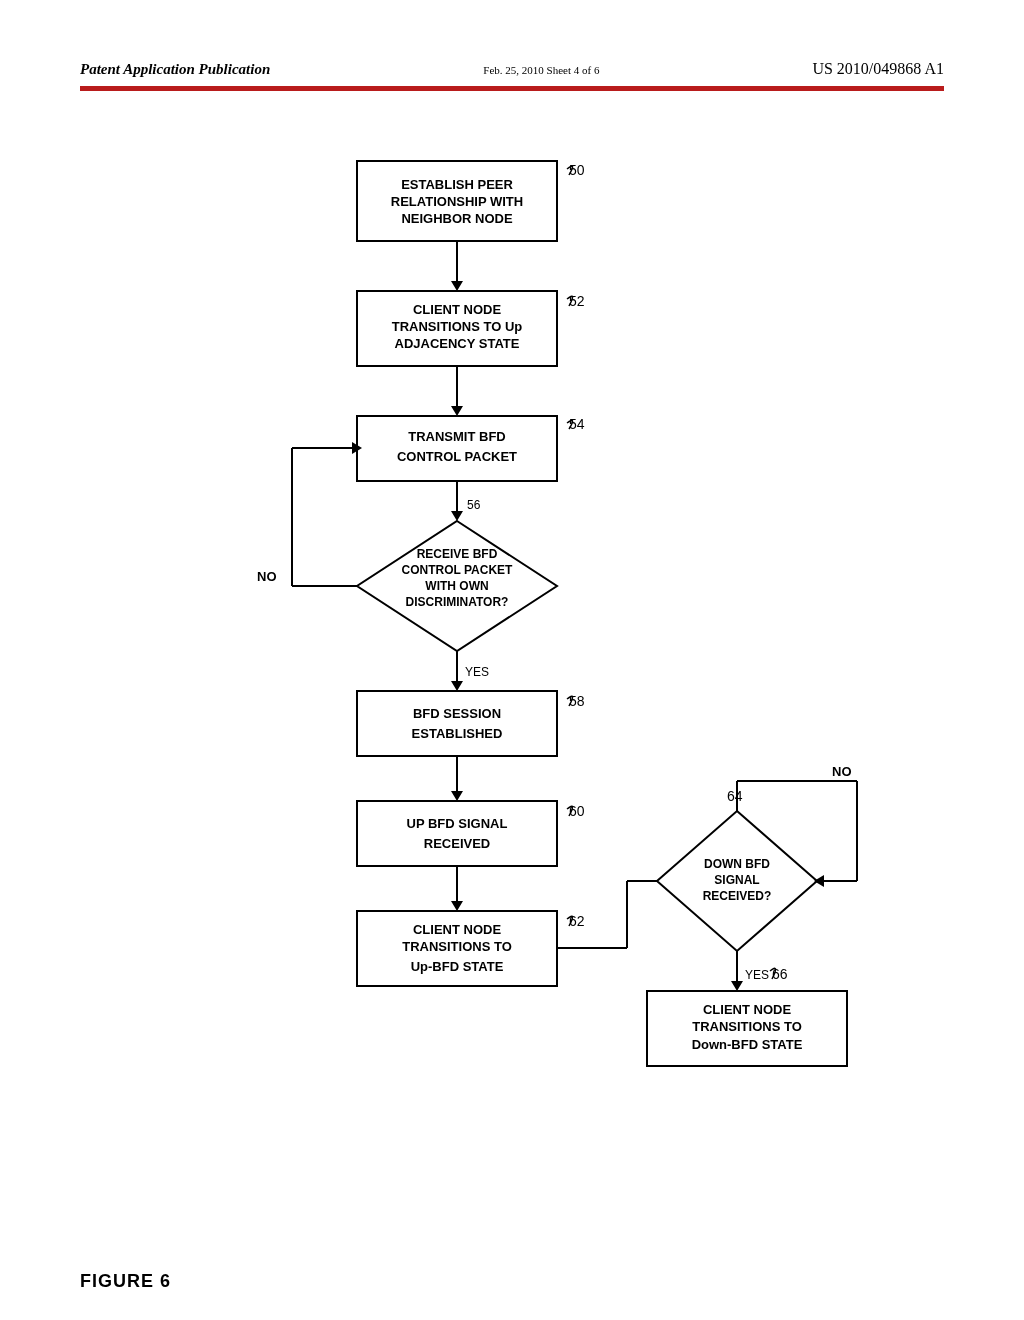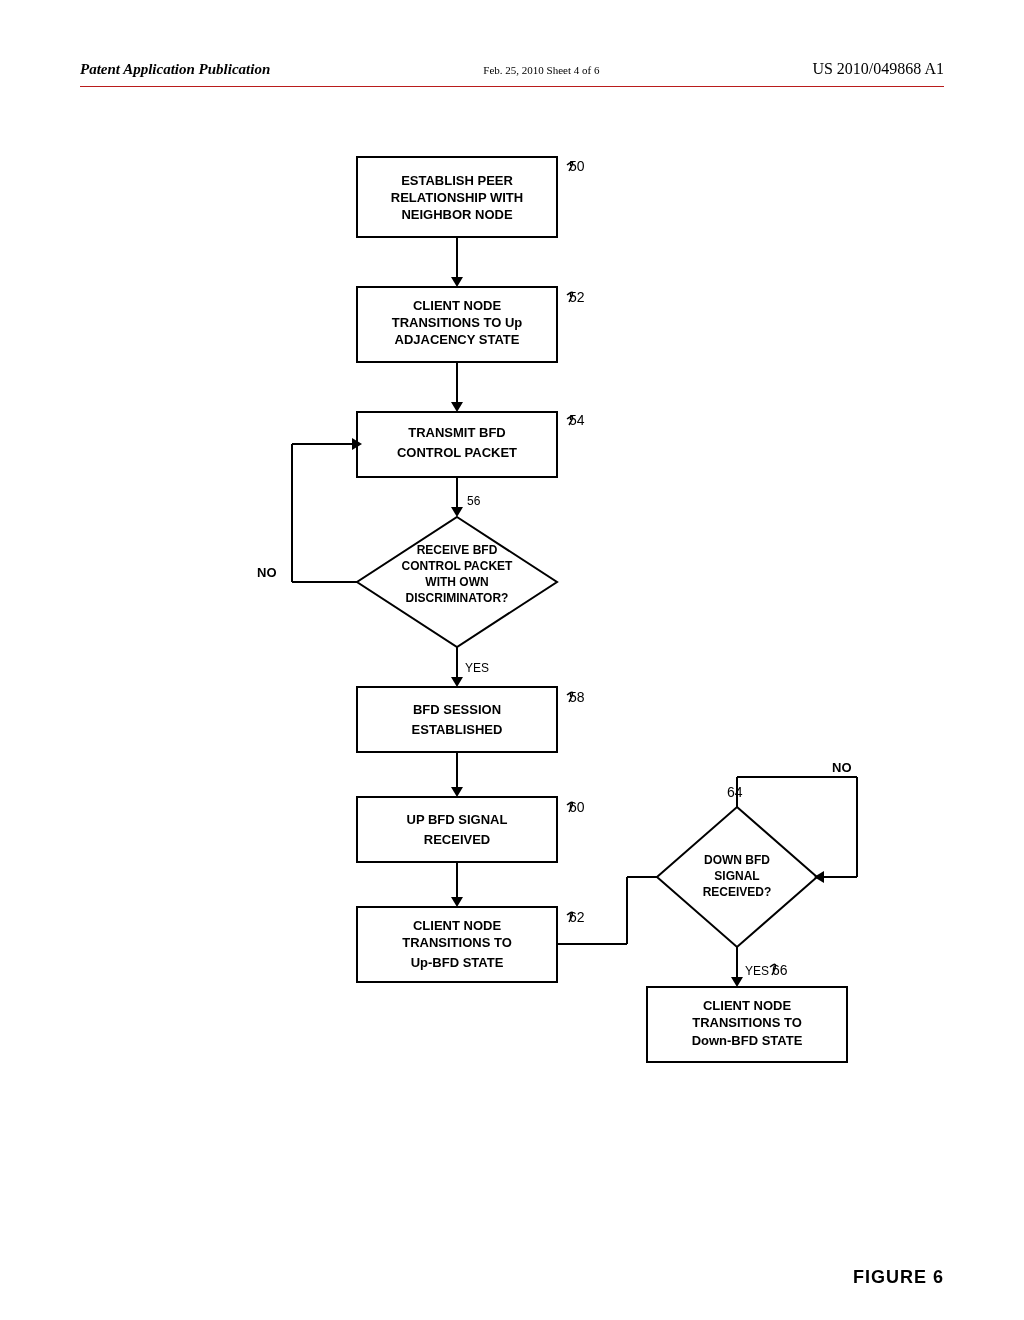--- a/index.html
+++ b/index.html
@@ -18,39 +18,39 @@
       background: #fff;
       position: relative;
       padding: 60px 80px 60px 80px;
     }
 
     
     .header {
       display: flex;
       justify-content: space-between;
       align-items: baseline;
-      border-bottom: 1px solid #b91c1c;
+      border-bottom: 5px solid #b91c1c;
       padding-bottom: 8px;
       margin-bottom: 40px;
     }
     .header-left {
       font-size: 15px;
       font-weight: bold;
       font-style: italic;
     }
     .header-center {
       font-size: 11px;
     }
     .header-right {
       font-size: 16px;
     }
 
     
     .figure-caption {
-      text-align: right;
+      text-align: left;
       margin-top: 40px;
       font-size: 18px;
       font-weight: bold;
       font-family: Arial, sans-serif;
       letter-spacing: 1px;
     }
 
     
     .svg-container {
       width: 100%;

